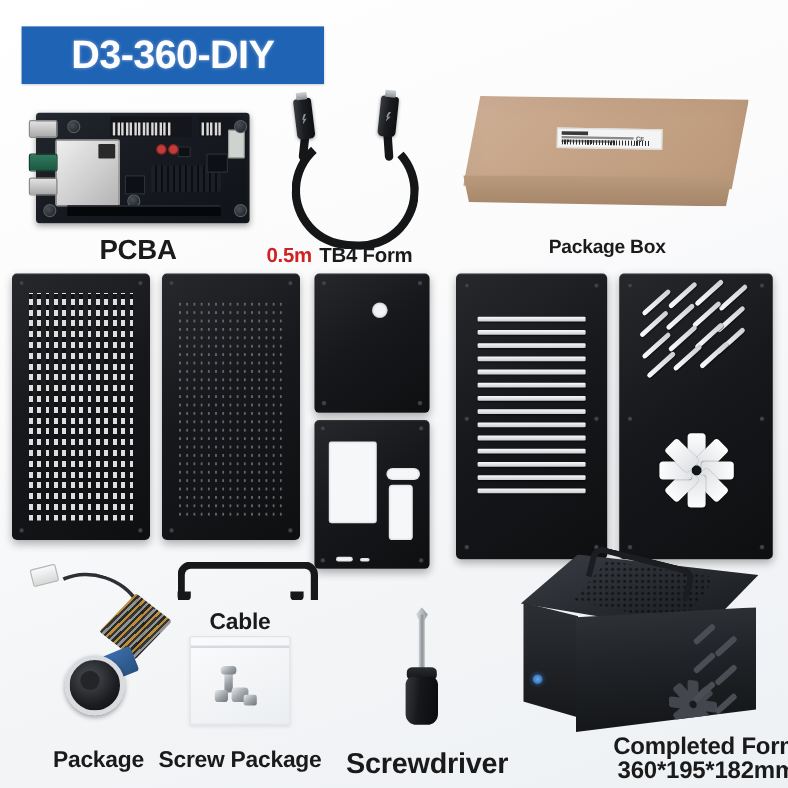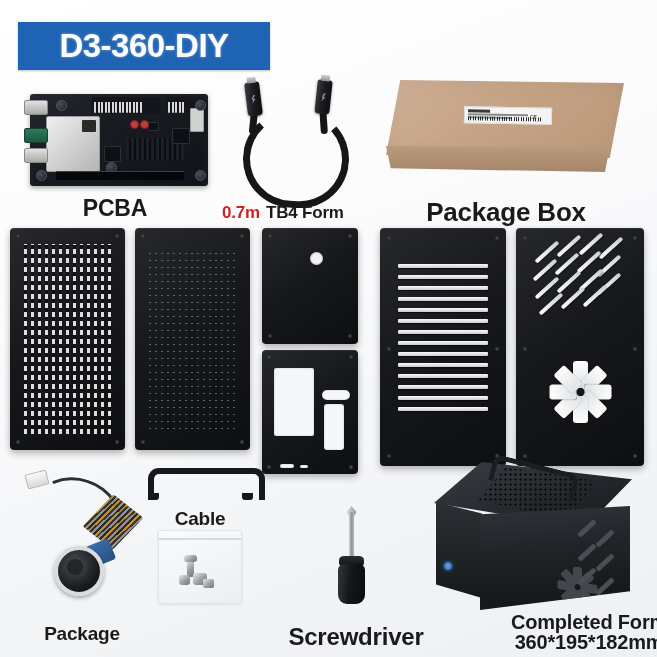--- a/index.html
+++ b/index.html
@@ -131,21 +131,21 @@
   .box-label{
     position:absolute;left:88px;top:27px;width:86px;height:15px;
     background:#f4f4f4;border:1px solid #ddd;transform:rotate(1deg);
     overflow:hidden;
   }
   .box-label .ll{position:absolute;left:3px;height:1.5px;background:#8a8a8a;}
   .box-label .lbar{position:absolute;left:3px;bottom:2px;width:74px;height:4px;
     background:repeating-linear-gradient(90deg,#2b2b2b 0 1px,transparent 1px 2.4px);}
   .box-label .lblk{position:absolute;left:3px;top:2px;width:22px;height:3px;background:#3a3a3a;}
   .box-label .ce{position:absolute;right:14px;top:5px;font-size:5px;color:#555;font-weight:700;}
-  #box-label-text{left:506px;top:198px;font-size:26px;transform:translateX(-50%);}
+  #box-label-text{left:506px;top:198px;font-size:16px;transform:translateX(-50%);}
 
   
   .panel{
     position:absolute;
     background:linear-gradient(145deg,#26282c 0%,#17181b 45%,#0e0f11 100%);
     border-radius:4px;
     box-shadow:0 3px 7px rgba(0,0,0,.3), inset 0 1px 0 rgba(255,255,255,.07);
   }
   .panel .pscrew{
     position:absolute;width:4px;height:4px;border-radius:50%;
@@ -400,21 +400,21 @@
   </div>
   <div class="lbl" id="pcba-label">PCBA</div>
 
   <div class="abs" id="cable-wrap">
     <div class="cable-loop"></div>
     <div class="cable-seg" style="left:18px;top:30px;width:7px;height:26px;transform:rotate(6deg);"></div>
     <div class="cable-seg" style="left:88px;top:28px;width:7px;height:28px;transform:rotate(-4deg);"></div>
     <div class="tb-plug" id="plug-l"></div>
     <div class="tb-plug" id="plug-r"></div>
   </div>
-  <div class="lbl" id="cable-label-red">0.7m</div>
+  <div class="lbl" id="cable-label-red">0.5m</div>
   <div class="lbl" id="cable-label-black">TB4 Form</div>
 
   <div class="abs" id="box-wrap">
     <div class="box-top"></div>
     <div class="box-side"></div>
     <div class="box-label">
       <div class="lblk"></div>
       <div class="ll" style="top:6px;width:60px;"></div>
       <div class="ll" style="top:9px;width:44px;"></div>
       <div class="ce">CE</div>
@@ -538,20 +538,21 @@
 
   <div class="abs" id="screws-wrap">
     <div class="bag">
       <div class="screw" style="left:28px;top:28px;width:7px;height:18px;"></div>
       <div class="screw" style="left:25px;top:24px;width:13px;height:7px;border-radius:3px;"></div>
       <div class="screw" style="left:34px;top:42px;width:14px;height:12px;border-radius:3px;"></div>
       <div class="screw" style="left:44px;top:48px;width:11px;height:9px;border-radius:2px;"></div>
       <div class="screw" style="left:20px;top:44px;width:11px;height:10px;border-radius:3px;"></div>
     </div>
   </div>
+  <div class="lbl" id="screws-label">Screw Package</div>
 
   <div class="abs" id="driver-wrap">
     <div class="sd-tip"></div>
     <div class="sd-shaft"></div>
     <div class="sd-collar"></div>
     <div class="sd-grip"></div>
   </div>
   <div class="lbl" id="driver-label">Screwdriver</div>
 
   <div class="abs" id="case-wrap">

